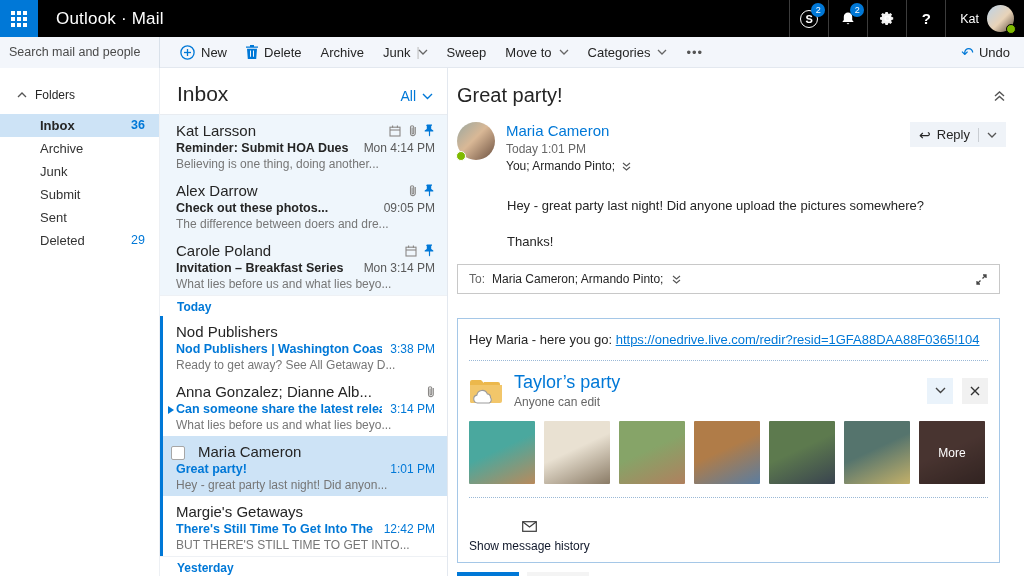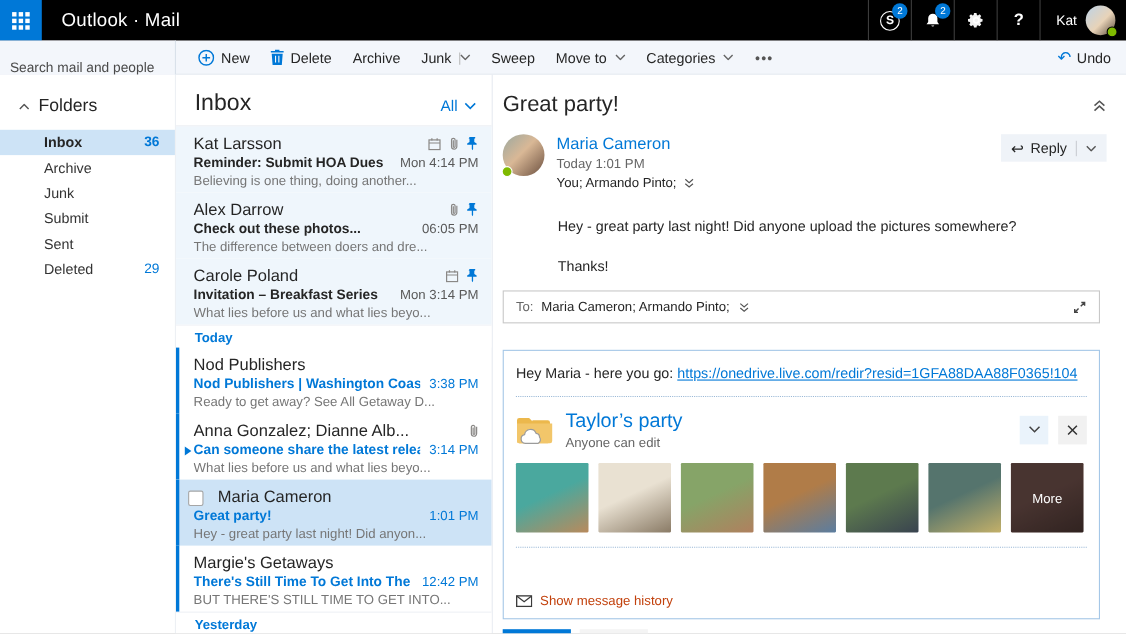--- a/index.html
+++ b/index.html
@@ -18,33 +18,33 @@
   .top-cell.user { width:auto; padding:0 10px 0 14px; }
   .badge { position:absolute; top:3px; right:3px; min-width:14px; height:14px; border-radius:7px; background:#0078d7; color:#fff; font-size:9px; line-height:14px; text-align:center; padding:0 2px; }
   .skype-circle { width:18px; height:18px; border:1.4px solid #fff; border-radius:50%; color:#fff; font-size:11px; font-weight:bold; display:flex; align-items:center; justify-content:center; }
   .help-q { font-size:15px; font-weight:bold; }
   .user-name { font-size:12.5px; margin-right:8px; }
   .avatar-sm { position:relative; width:27px; height:27px; border-radius:50%; background:linear-gradient(135deg,#bcd3e8 0%,#e8d3b8 55%,#5a4a3a 100%); }
   .presence { position:absolute; width:10px; height:10px; border-radius:50%; background:#7fba00; border:1.5px solid #000; right:-2px; bottom:-2px; }
 
   
   .commandbar { position:absolute; top:37px; left:0; right:0; height:31px; background:#f3f6fb; border-bottom:1px solid #e3e8ef; display:flex; align-items:center; }
-  .searchbox { width:160px; height:31px; border-right:1px solid #d9e1ea; display:flex; align-items:flex-end; padding:0 9px; background:#f3f6fb; }
+  .searchbox { width:160px; height:31px; border-right:1px solid #d9e1ea; display:flex; align-items:center; padding:0 9px; background:#f3f6fb; }
   .searchbox input { flex:1; border:none; background:transparent; outline:none; font-size:12.5px; color:#333; font-family:inherit; }
   .searchbox input::placeholder { color:#4a4a4a; opacity:1; }
   .cmd-items { display:flex; align-items:center; margin-left:20px; gap:19px; }
   .cmd-btn { display:flex; align-items:center; gap:6px; font-size:13px; color:#252525; cursor:pointer; }
   .cmd-btn .chev { color:#666; margin-left:1px; display:flex; }
   .cmd-sep { color:#bbb; margin:0 -12px 0 -13px; font-size:12px; }
   .undo-btn { margin-left:auto; margin-right:14px; display:flex; align-items:center; gap:5px; font-size:13px; color:#252525; cursor:pointer; }
   .undo-glyph { color:#0078d7; font-size:15px; line-height:1; }
 
   
   .sidebar { position:absolute; top:68px; left:0; width:160px; bottom:0; background:#fff; border-right:1px solid #edf0f4; }
-  .folders-header { display:flex; align-items:center; gap:8px; padding:20px 0 12px 17px; font-size:16px; color:#252525; cursor:pointer; }
+  .folders-header { display:flex; align-items:center; gap:8px; padding:20px 0 12px 17px; font-size:12px; color:#252525; cursor:pointer; }
   .folders-header .chev-up { color:#555; display:flex; }
   .folder-item { position:relative; height:23px; line-height:23px; padding-left:40px; font-size:13px; color:#333; cursor:pointer; }
   .folder-item.selected { background:#cde3f6; font-weight:bold; color:#252525; }
   .folder-count { position:absolute; right:14px; top:0; color:#0078d7; font-size:12.5px; }
 
   
   .mlist { position:absolute; top:68px; left:160px; width:288px; bottom:0; background:#fff; border-right:1px solid #e3e8ef; overflow:hidden; }
   .mlist-header { height:47px; display:flex; align-items:flex-end; justify-content:space-between; padding:0 14px 8px 17px; border-bottom:1px solid #e8ecf1; }
   .mlist-title { font-size:21px; font-weight:400; color:#252525; }
   .mlist-filter { display:flex; align-items:center; gap:6px; color:#0078d7; font-size:14px; cursor:pointer; padding-bottom:2px; }
@@ -102,21 +102,21 @@
   .attach-titles { margin-left:11px; }
   .attach-title { color:#0078d7; font-size:18px; cursor:pointer; }
   .attach-perm { color:#666; font-size:12px; margin-top:2px; }
   .attach-btns { margin-left:auto; display:flex; gap:9px; }
   .sq-btn { width:26px; height:26px; display:flex; align-items:center; justify-content:center; cursor:pointer; color:#444; }
   .sq-btn.blue { background:#eaf3fb; }
   .sq-btn.gray { background:#f1f1f1; color:#333; }
   .photo-strip { display:flex; gap:9px; margin-top:12px; }
   .photo { position:relative; width:66px; height:63px; border-radius:1px; overflow:hidden; flex:none; cursor:pointer; }
   .photo-more-overlay { position:absolute; inset:0; background:rgba(30,20,20,.45); display:flex; align-items:center; justify-content:center; color:#fff; font-size:12px; }
-  .history-row { position:absolute; left:11px; bottom:9px; display:flex; align-items:center; gap:7px; font-size:12px; color:#c2410c; cursor:pointer; }
+  .history-row { position:absolute; left:11px; bottom:9px; display:flex; align-items:center; gap:7px; font-size:12px; color:#0f172a; cursor:pointer;flex-direction:column; }
   .history-row svg { color:#3b3b3b; }
   .send-row { display:flex; align-items:center; margin-top:9px; gap:8px; }
   .btn-send { width:62px; height:24px; background:#0078d7; color:#fff; border:none; font-size:13px; font-family:inherit; cursor:pointer; }
   .btn-discard { width:62px; height:24px; background:#f4f4f4; color:#252525; border:none; font-size:13px; font-family:inherit; cursor:pointer; }
   .compose-icons { display:flex; align-items:center; gap:15px; margin-left:8px; }
   .cicon { display:flex; align-items:center; cursor:pointer; color:#555; }
   .font-ic { position:relative; font-size:14px; color:#252525; font-weight:bold; }
   .font-ic .pen { position:absolute; right:-6px; top:1px; color:#0078d7; font-size:10px; transform:rotate(0deg); }
 </style>
 </head>
@@ -327,21 +327,21 @@
               </span>
         <span class="pin-ic">
                 <svg width="11" height="13" viewBox="0 0 11 13">
                   <path d="M3 .5h5v1.1l-.8.5v3l2.1 1.4v1H6.1v3.9l-.6 1.1-.6-1.1V7.5H.7v-1l2.1-1.4v-3L2 1.6z" fill="currentColor"></path>
                 </svg>
               </span>
       </span>
     </div>
     <div class="line2">
       <span class="subject">Check out these photos...</span>
-      <span class="mtime">06:05 PM</span>
+      <span class="mtime">09:05 PM</span>
     </div>
     <div class="preview">The difference between doers and dre...</div>
   </div>
         <div class="msg-row pinned">
 
     <div class="line1">
       <span class="sender">Carole Poland</span>
       <span class="row-icons">
         <span class="gray-ic">
                 <svg width="12" height="12" viewBox="0 0 12 12">

